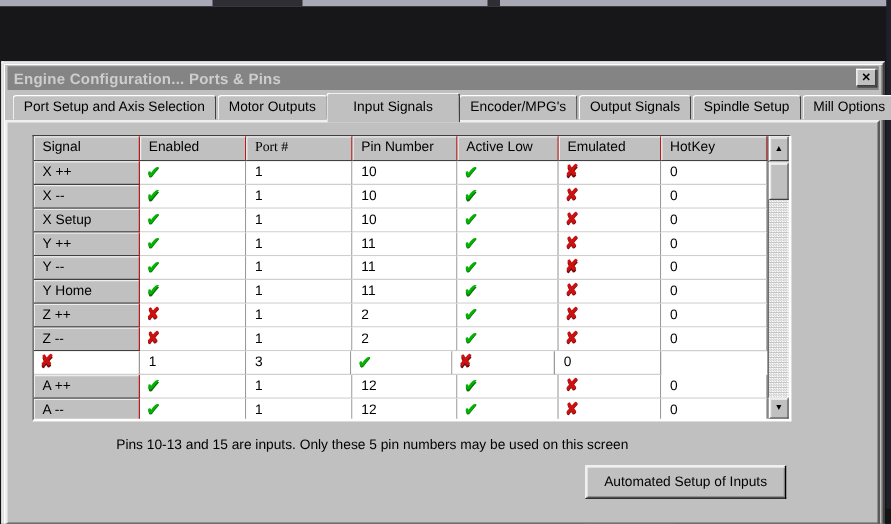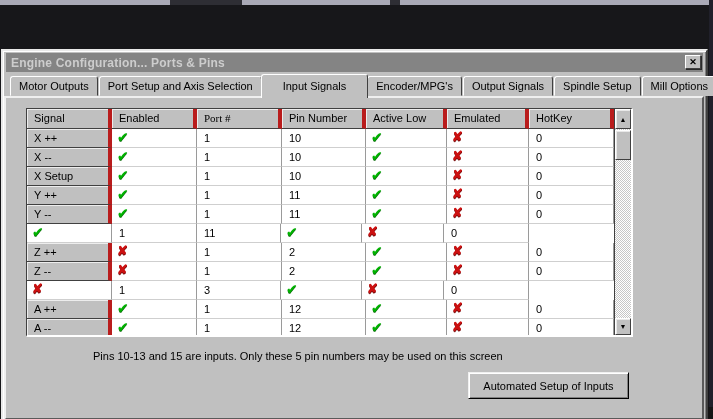--- a/index.html
+++ b/index.html
@@ -42,21 +42,21 @@
     z-index:1; }
 
   
   .sigtable { position:absolute; left:20px; top:10px; width:607px; height:229px;
     background:#fff; border:1px solid #404040; border-right:2px solid #fff;
     border-bottom:2px solid #fff; overflow:hidden; }
   .grid { position:absolute; left:0; top:0; width:587px; }
   .trow { display:flex; height:19px; }
   .trow.thead { height:20px; }
   .tcell { height:100%; font-size:11px; overflow:hidden; white-space:nowrap; }
-  .tcell.gray { background:#c0c0c0; border-right:4px solid #b91c1c; border-bottom:1px solid #404040;
+  .tcell.gray { background:#c0c0c0; border-right:1px solid #b91c1c; border-bottom:1px solid #404040;
     box-shadow: inset 1px 1px 0 #ededed; padding:3px 0 0 7px; color:#000; }
   .tcell.white { background:#fff; border-right:1px solid #9a9a9a; border-bottom:1px solid #cfcfcf;
     padding:3px 0 0 7px; color:#000; }
   .tcell.icon-cell { padding:1px 0 0 5px; }
   .icon-check { color:var(--check,#00b400); font-size:14px; line-height:1;
     text-shadow:0 1px 0 #0b6b0b; }
   .icon-cross { color:var(--cross,#cc1111); font-size:13px; font-weight:bold; line-height:1;
     text-shadow:0 1px 0 #6e0a0a; }
 
   
@@ -111,22 +111,22 @@
   <div class="dialog">
 
     <div class="titlebar">
       <span class="title-text">Engine Configuration... Ports &amp; Pins</span>
       <span class="close-btn">
         <span>✕</span>
       </span>
     </div>
 
     <div class="tabstrip" id="tabstrip">
+        <div class="tab">Port Setup and Axis Selection</div>
         <div class="tab">Motor Outputs</div>
-        <div class="tab">Port Setup and Axis Selection</div>
         <div class="tab active">Input Signals</div>
         <div class="tab">Encoder/MPG's</div>
         <div class="tab">Output Signals</div>
         <div class="tab">Spindle Setup</div>
         <div class="tab">Mill Options</div>
       </div>
 
     <div class="page-frame">
 
       <div class="sigtable">
@@ -179,20 +179,21 @@
             <div class="trow">
               <div class="tcell gray" style="width: 85px;">Y --</div>
               <div class="tcell white icon-cell" style="width: 85px;"><span class="icon-check">✔</span></div>
               <div class="tcell white" style="width: 85px;">1</div>
               <div class="tcell white" style="width: 84px;">11</div>
               <div class="tcell white icon-cell" style="width: 81px;"><span class="icon-check">✔</span></div>
               <div class="tcell white icon-cell" style="width: 82px;"><span class="icon-cross">✘</span></div>
               <div class="tcell white" style="width: 85px;">0</div>
             </div>
             <div class="trow">
+              <div class="tcell gray" style="width: 85px;">Y Home</div>
               <div class="tcell white icon-cell" style="width: 85px;"><span class="icon-check">✔</span></div>
               <div class="tcell white" style="width: 85px;">1</div>
               <div class="tcell white" style="width: 84px;">11</div>
               <div class="tcell white icon-cell" style="width: 81px;"><span class="icon-check">✔</span></div>
               <div class="tcell white icon-cell" style="width: 82px;"><span class="icon-cross">✘</span></div>
               <div class="tcell white" style="width: 85px;">0</div>
             </div>
             <div class="trow">
               <div class="tcell gray" style="width: 85px;">Z ++</div>
               <div class="tcell white icon-cell" style="width: 85px;"><span class="icon-cross">✘</span></div>

